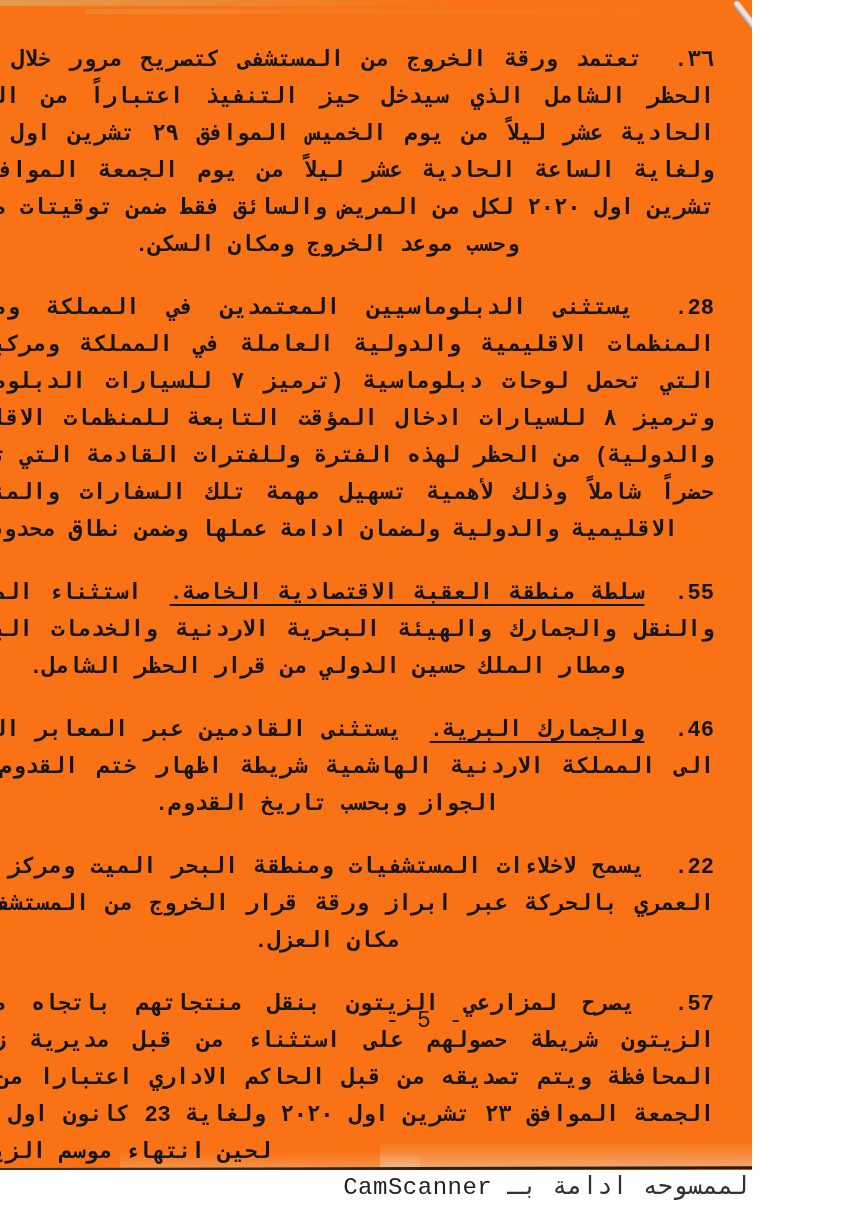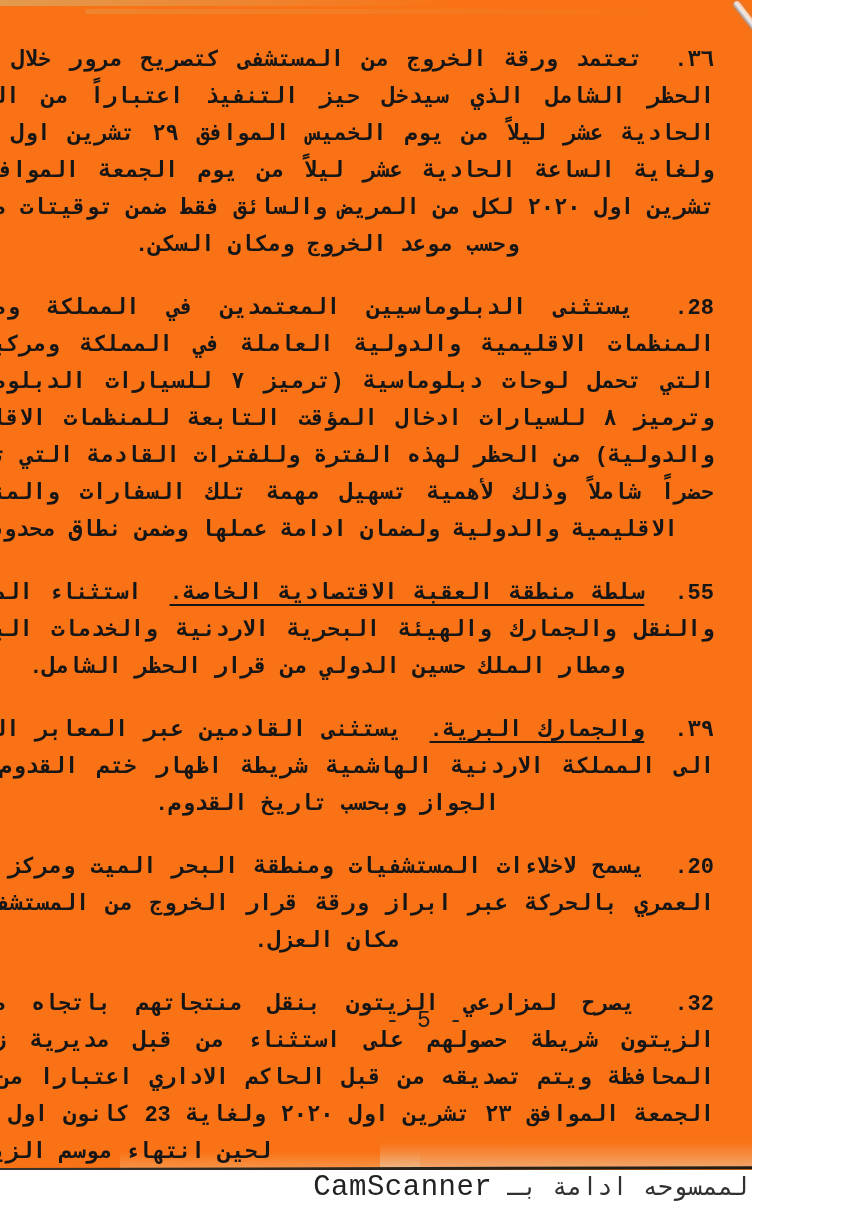--- a/index.html
+++ b/index.html
@@ -99,21 +99,21 @@
   .watermark {
     position: absolute; right: 4px; top: 1171px;
     direction: rtl;
     white-space: nowrap;
     color: #33312f;
     font-weight: 400;
     font-size: 25px;
     line-height: 34px;
   }
   .watermark .brand {
-    font-size: 29px;
+    font-size: 24px;
     color: #232221;
     letter-spacing: 0.5px;
   }
 </style>
 </head>
 <body>
 
 <div class="page">
 
   <div class="edge-band-top-1"></div>
@@ -141,33 +141,33 @@
       <span class="txt">يستثنى الدبلوماسيين المعتمدين في المملكة وموظفي المنظمات الاقليمية والدولية العاملة في المملكة ومركباتهم التي تحمل لوحات دبلوماسية (ترميز ٧ للسيارات الدبلوماسية وترميز ٨ للسيارات ادخال المؤقت التابعة للمنظمات الاقليمية والدولية) من الحظر لهذه الفترة وللفترات القادمة التي تتضمن حضراً شاملاً وذلك لأهمية تسهيل مهمة تلك السفارات والمنظمات الاقليمية والدولية ولضمان ادامة عملها وضمن نطاق محدود.</span>
     </p>
 
     <p class="para">
       <span class="num">55.</span>
       <span class="heading">سلطة منطقة العقبة الاقتصادية الخاصة.</span>
       <span class="txt">استثناء الموانئ والنقل والجمارك والهيئة البحرية الاردنية والخدمات البحرية ومطار الملك حسين الدولي من قرار الحظر الشامل.</span>
     </p>
 
     <p class="para">
-      <span class="num">٣٩.</span>
+      <span class="num">46.</span>
       <span class="heading">والجمارك البرية.</span>
       <span class="txt">يستثنى القادمين عبر المعابر البرية الى المملكة الاردنية الهاشمية شريطة اظهار ختم القدوم على الجواز وبحسب تاريخ القدوم.</span>
     </p>
 
 
     <p class="para extra-gap">
-      <span class="num">20.</span>
+      <span class="num">22.</span>
       <span class="txt">يسمح لاخلاءات المستشفيات ومنطقة البحر الميت ومركز حدود العمري بالحركة عبر ابراز ورقة قرار الخروج من المستشفى او مكان العزل.</span>
     </p>
 
     <p class="para align-last-left">
-      <span class="num">32.</span>
+      <span class="num">57.</span>
       <span class="txt">يصرح لمزارعي الزيتون بنقل منتجاتهم باتجاه معاصر الزيتون شريطة حصولهم على استثناء من قبل مديرية زراعة المحافظة ويتم تصديقه من قبل الحاكم الاداري اعتبارا من يوم الجمعة الموافق ٢٣ تشرين اول ٢٠٢٠ ولغاية 23 كانون اول ٢٠٢٠ لحين انتهاء موسم الزيتون.</span>
     </p>
 
   </div>
 
   <div class="page-number">- 5 -</div>
 
   <div class="watermark">
     <span>لممسوحه ادامة بـ</span>
     <span class="brand">CamScanner</span>

